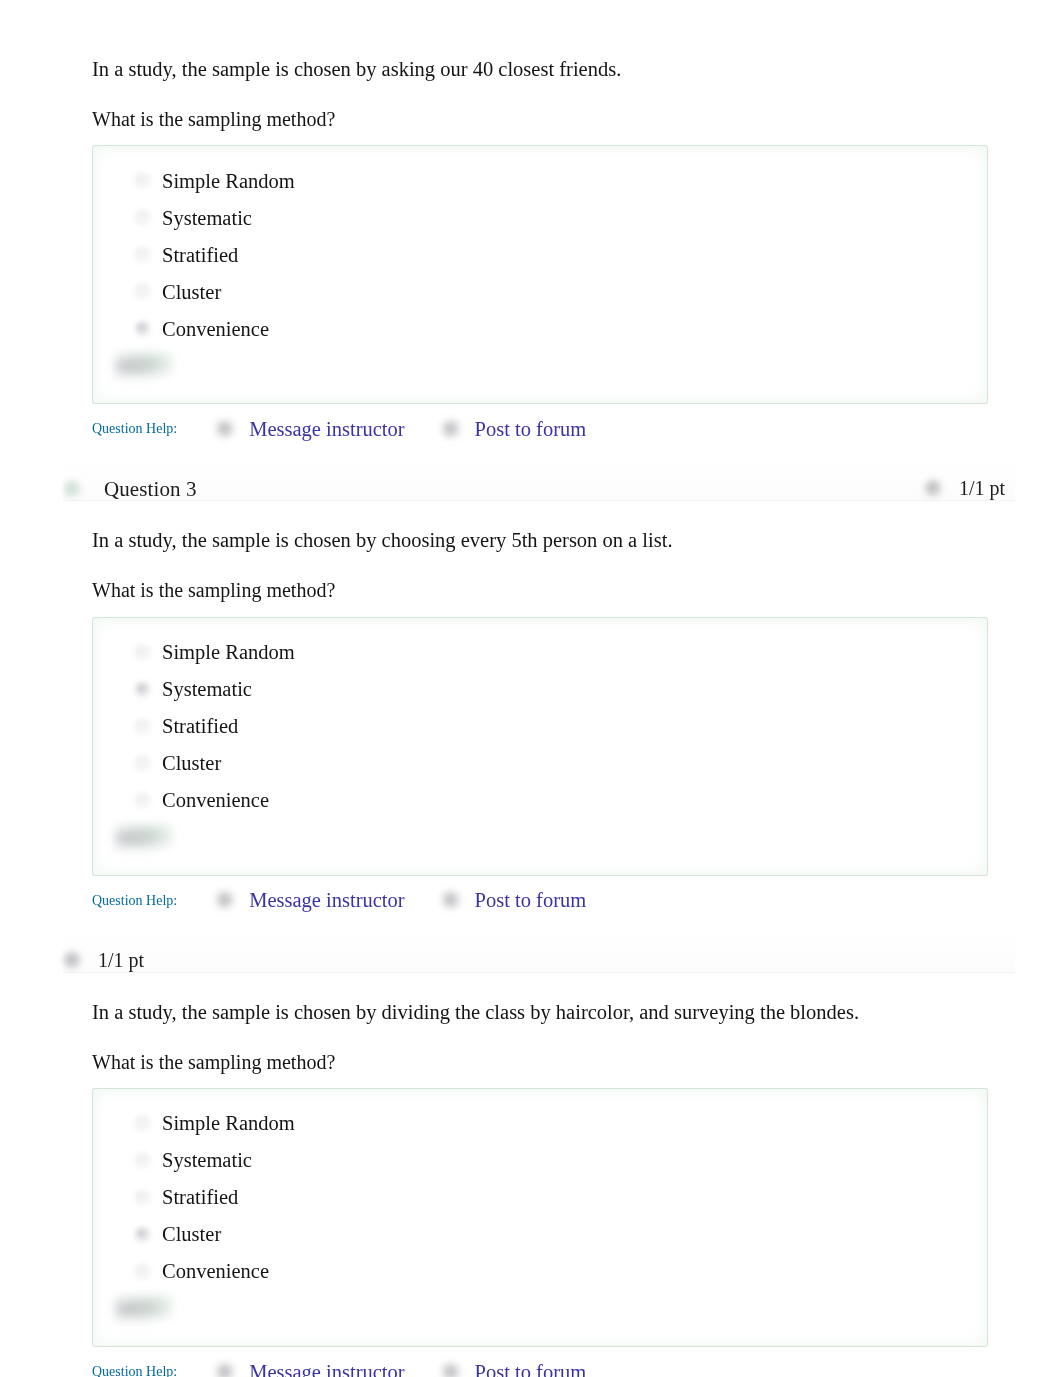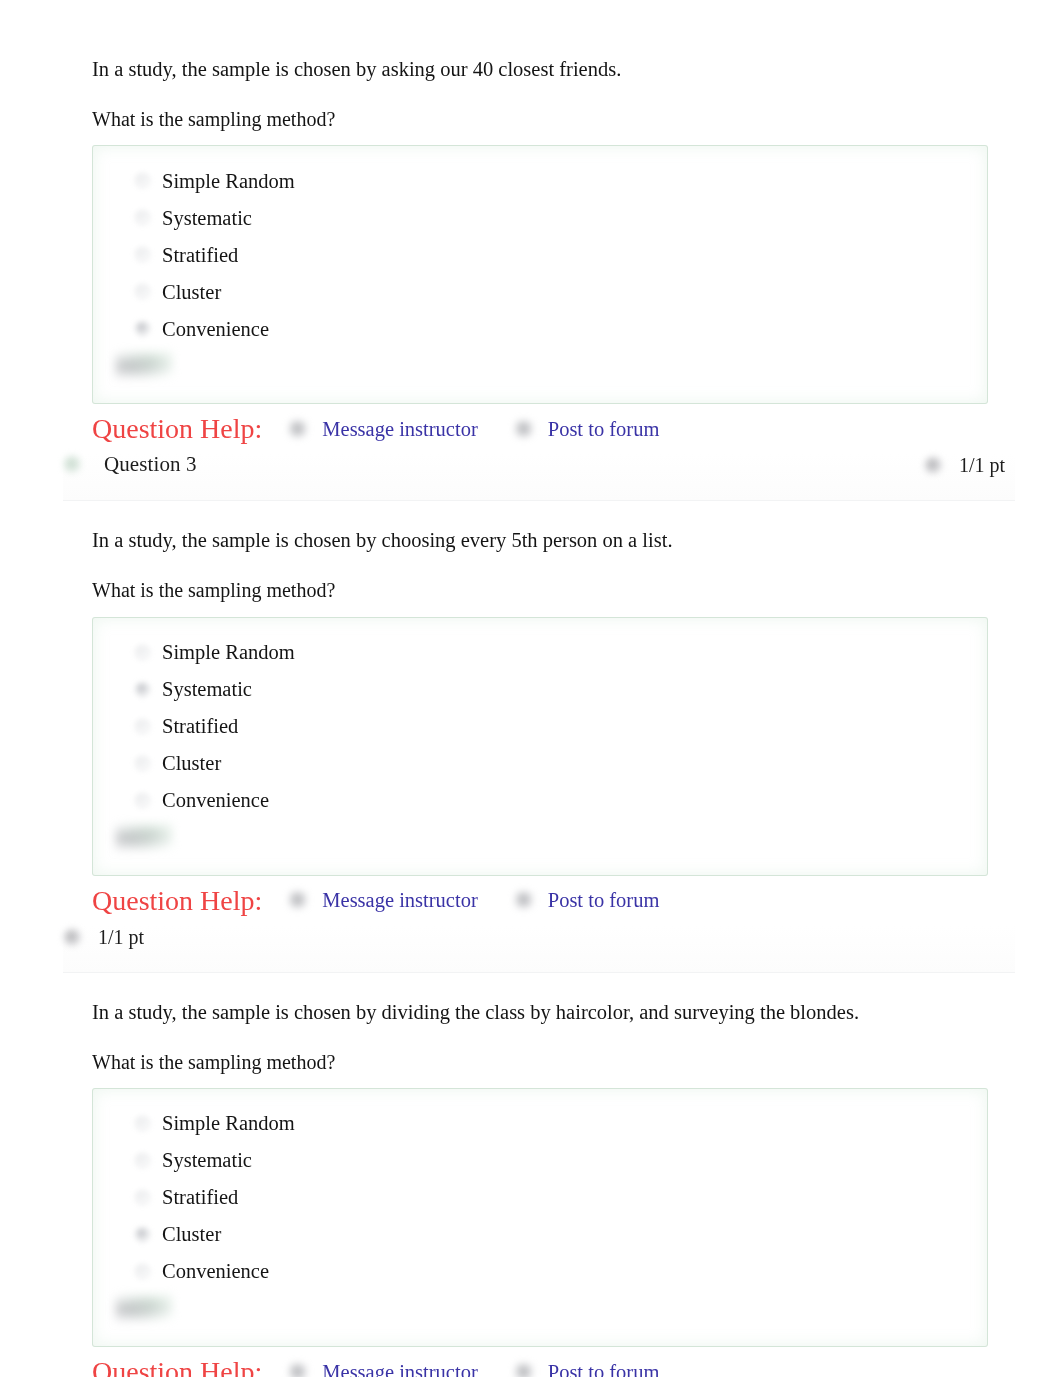--- a/index.html
+++ b/index.html
@@ -29,21 +29,21 @@
   .question-block {
     position: relative;
   }
 
   
   .q-header {
     position: relative;
     margin: 0 55px 0 55px;
     height: 46px;
     display: flex;
-    align-items: flex-start;
+    align-items: flex-end;
     border-bottom: 1px solid #f2f3f4;
     background: linear-gradient(to bottom, #ffffff 0%, #fcfcfc 100%);
   }
   .q-header-left {
     display: flex;
     align-items: center;
     flex: 1 1 auto;
     min-width: 0;
   }
   .q-header-right {
@@ -161,23 +161,23 @@
   }
 
   
   .q-help {
     display: flex;
     align-items: center;
     padding: 0 0 0 84px;
     height: 50px;
   }
   .q-help-label {
-    font-size: 28px;
-    color: #ef4444;
-    margin-right: 26px;
+    font-size: 14px;
+    color: #0369a1;
+    margin-right: 38px;
   }
   .help-item {
     display: flex;
     align-items: flex-start;
     margin-right: 36px;
     text-decoration: none;
   }
   .help-icon {
     width: 20px;
     height: 20px;

